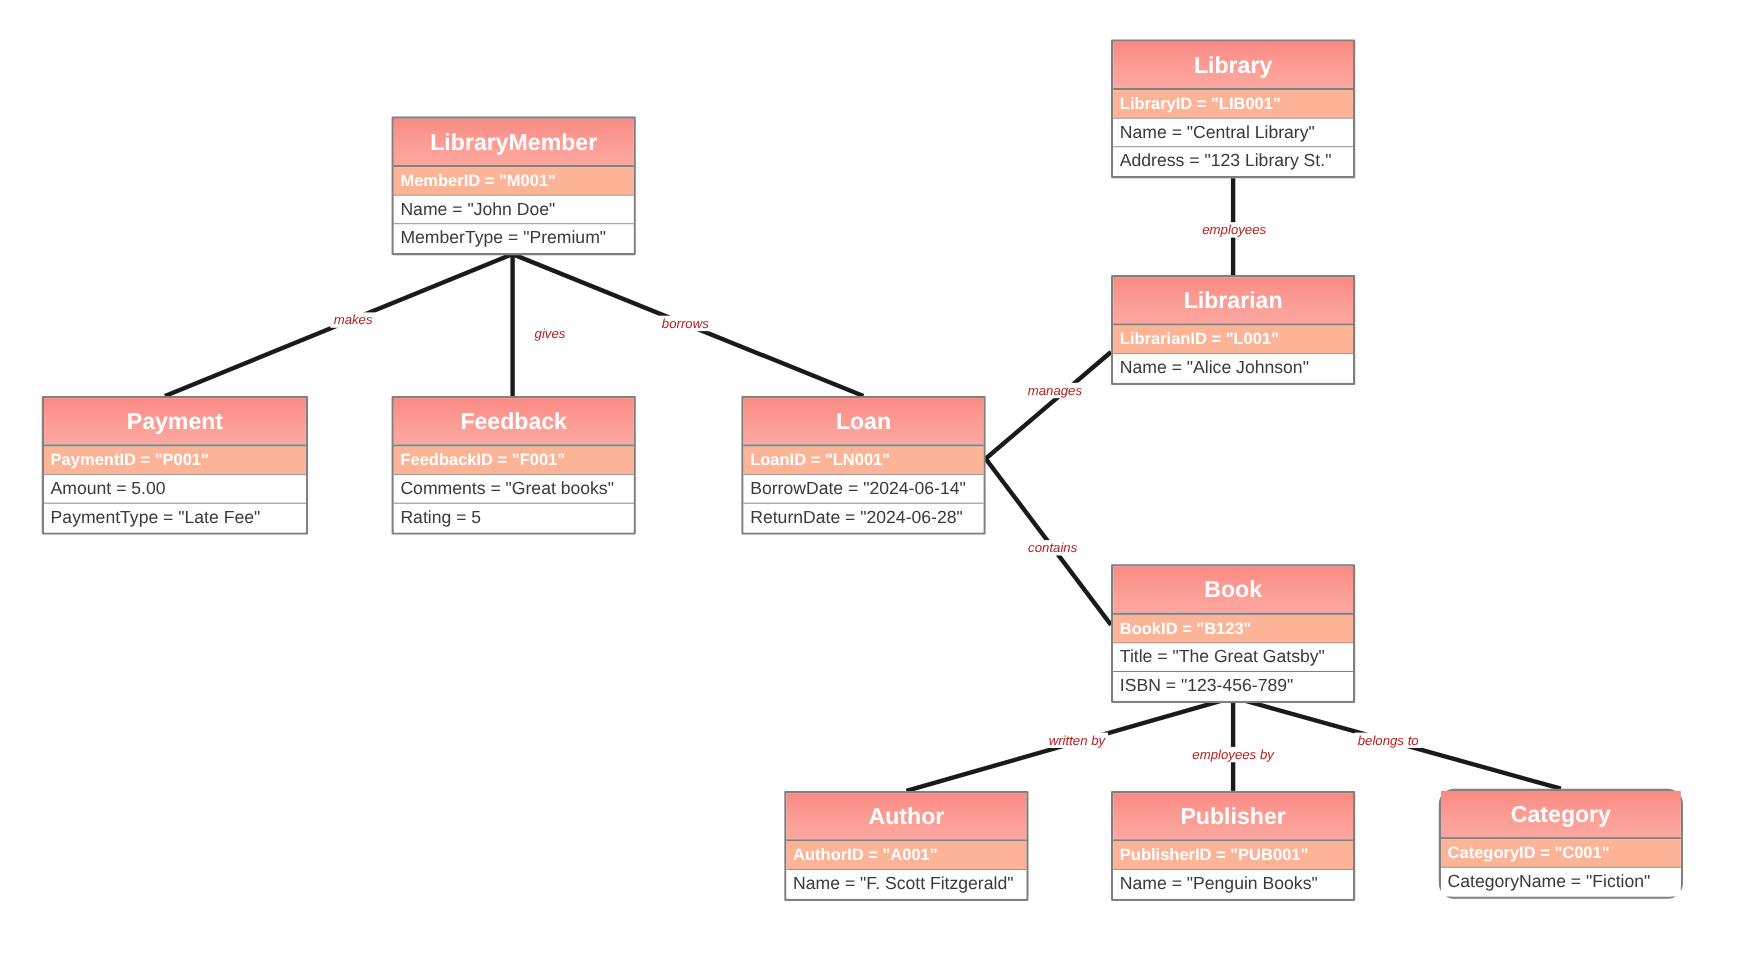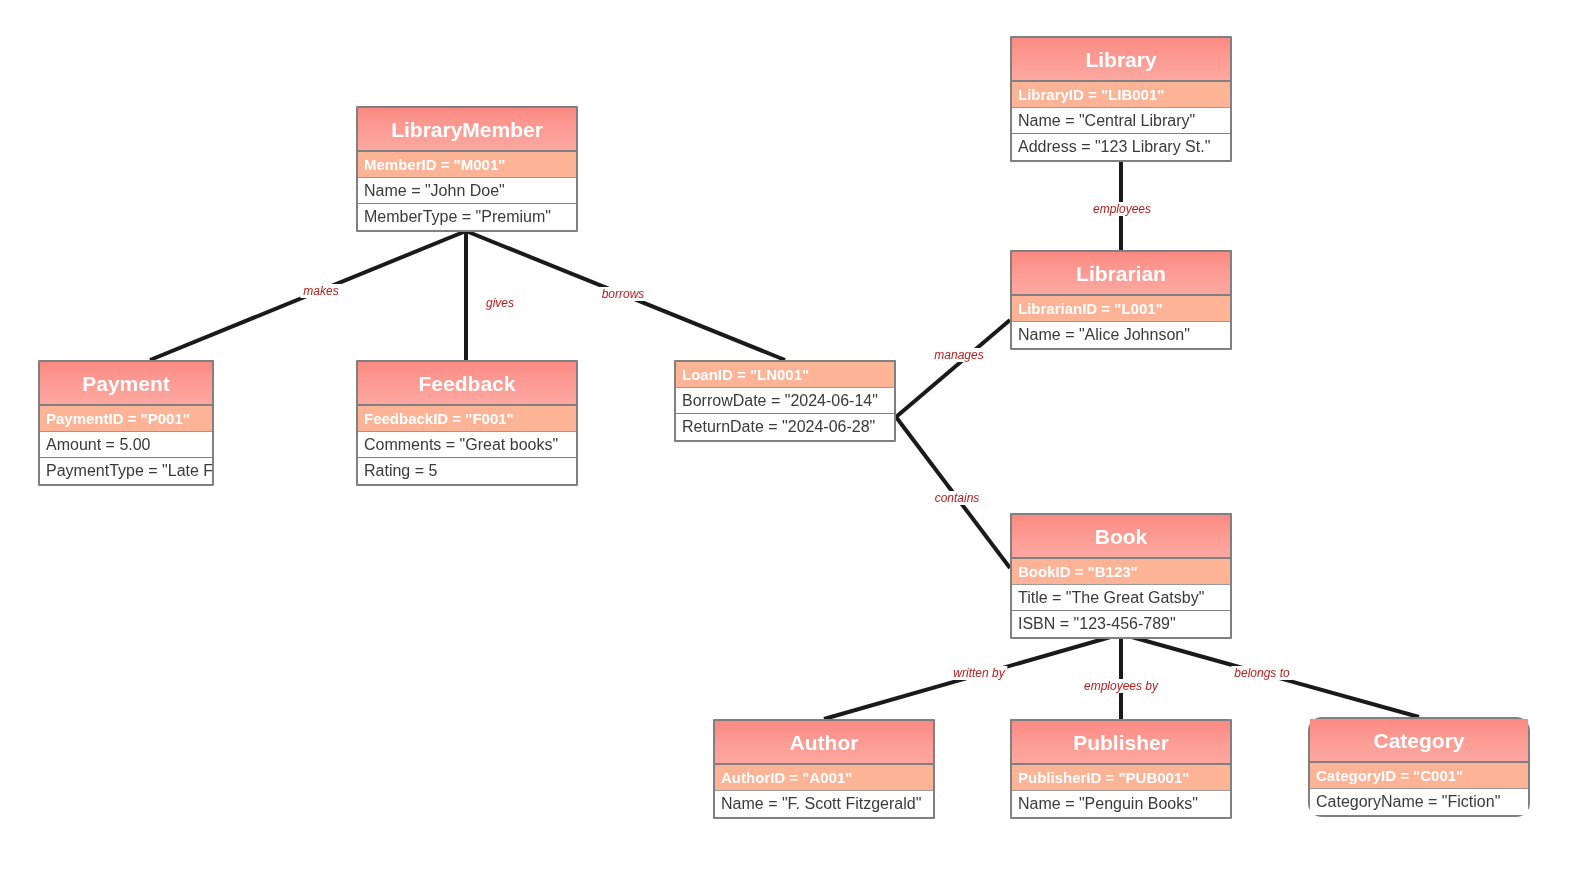--- a/index.html
+++ b/index.html
@@ -107,33 +107,34 @@
         <div class="node-header">LibraryMember</div>
         <div class="node-attr pk">MemberID = "M001"</div>
         <div class="node-attr">Name = "John Doe"</div>
         <div class="node-attr">MemberType = "Premium"</div>
       </div>
       <div class="node" style="left: 1010px; top: 250px; width: 222px;">
         <div class="node-header">Librarian</div>
         <div class="node-attr pk">LibrarianID = "L001"</div>
         <div class="node-attr">Name = "Alice Johnson"</div>
       </div>
-      <div class="node" style="left: 38px; top: 360px; width: 176px;">
+      <div class="node" style="left: 38px; top: 360px; width: 242px;">
         <div class="node-header">Payment</div>
         <div class="node-attr pk">PaymentID = "P001"</div>
         <div class="node-attr">Amount = 5.00</div>
         <div class="node-attr">PaymentType = "Late Fee"</div>
       </div>
       <div class="node" style="left: 356px; top: 360px; width: 222px;">
         <div class="node-header">Feedback</div>
         <div class="node-attr pk">FeedbackID = "F001"</div>
         <div class="node-attr">Comments = "Great books"</div>
         <div class="node-attr">Rating = 5</div>
       </div>
       <div class="node" style="left: 674px; top: 360px; width: 222px;">
+        <div class="node-header">Loan</div>
         <div class="node-attr pk">LoanID = "LN001"</div>
         <div class="node-attr">BorrowDate = "2024-06-14"</div>
         <div class="node-attr">ReturnDate = "2024-06-28"</div>
       </div>
       <div class="node" style="left: 1010px; top: 513px; width: 222px;">
         <div class="node-header">Book</div>
         <div class="node-attr pk">BookID = "B123"</div>
         <div class="node-attr">Title = "The Great Gatsby"</div>
         <div class="node-attr">ISBN = "123-456-789"</div>
       </div>

